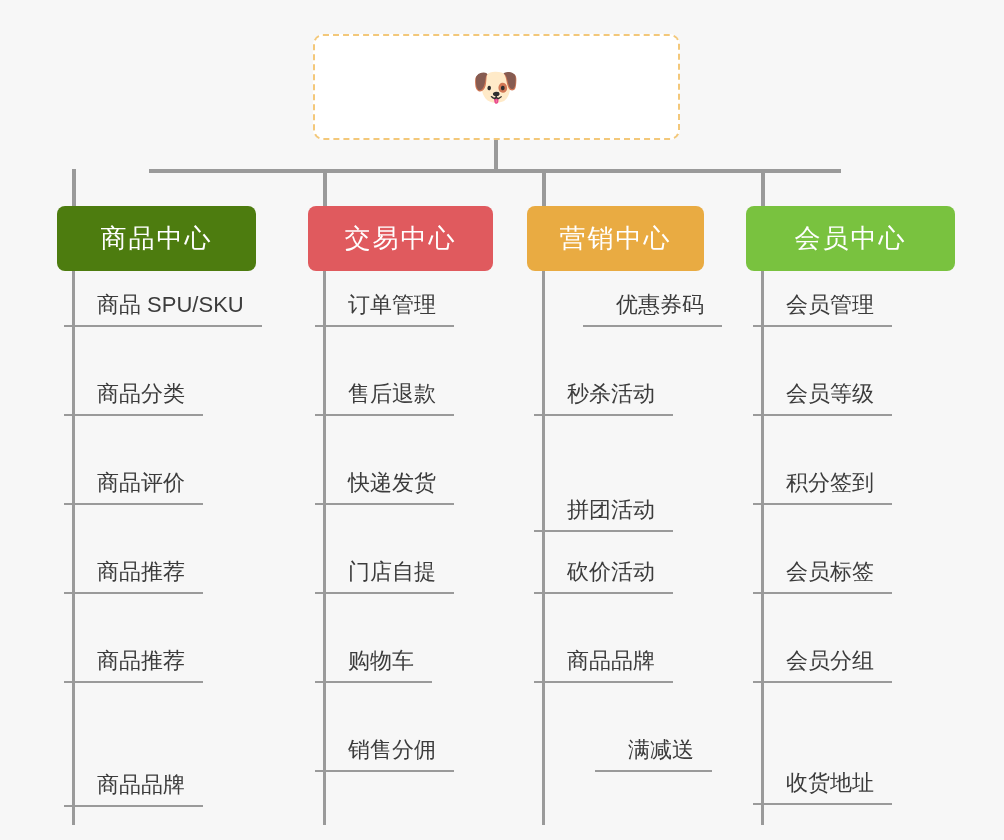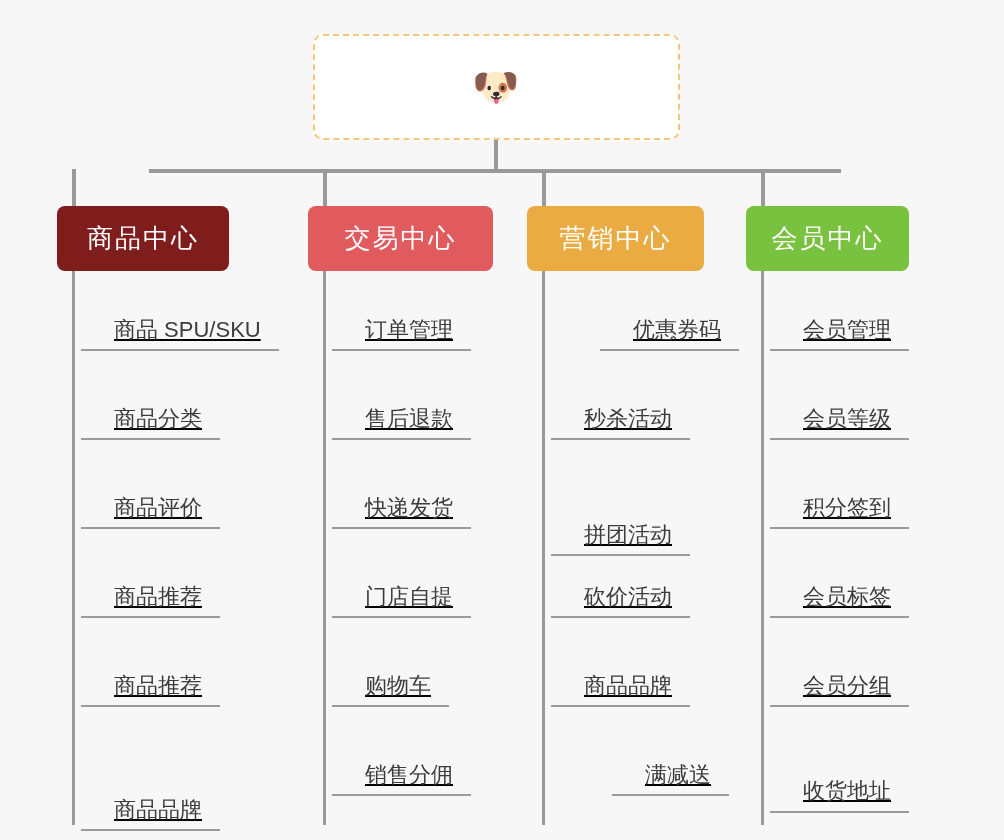--- a/index.html
+++ b/index.html
@@ -94,24 +94,23 @@
     width: 3px;
     background: #9a9a9a;
   }
 
   
   .leaf {
     position: absolute;
     height: 89px;
     box-sizing: border-box;
     display: flex;
-    align-items: center;
-    padding-left: 42px;
+    align-items: flex-start;
+    padding-left: 25px;
     padding-bottom: 4px;
-    text-decoration: underline;
   }
   .leaf-text {
     font-size: 22px;
     color: #3c3c3c;
     line-height: 1.25;
     white-space: nowrap;
     border-bottom: 2px solid #9a9a9a;
     padding: 0 18px 6px 0;
     margin-left: -33px;
     padding-left: 33px;
@@ -125,21 +124,21 @@
 
   <div class="root-node">
     <span class="root-emoji">🐶</span>
   </div>
 
   <div class="conn conn-v-root"></div>
   <div class="conn conn-h-bus"></div>
 
   <div id="branches">
       <div class="conn conn-v-drop" style="left: 72px; background: rgb(154, 154, 154);"></div>
-      <div class="cat-box" style="left: 57px; width: 172px; background: #7f1d1d; font-family: Liberation Serif, serif;">
+      <div class="cat-box" style="left: 57px; width: 199px; background: #4d7c0f; font-family: Liberation Serif, serif;">
         <span>商品中心</span>
       </div>
       <div class="trunk" style="left: 72px; height: 554px; background: rgb(154, 154, 154);"></div>
       <div class="leaf" style="left: 72px; top: 291px;">
         <span class="leaf-text" style="border-bottom-color: rgb(154, 154, 154);">商品 SPU/SKU</span>
       </div>
       <div class="leaf" style="left: 72px; top: 380px;">
         <span class="leaf-text" style="border-bottom-color: rgb(154, 154, 154);">商品分类</span>
       </div>
       <div class="leaf" style="left: 72px; top: 469px;">
@@ -194,21 +193,21 @@
       <div class="leaf" style="left: 542px; top: 558px;">
         <span class="leaf-text" style="border-bottom-color: rgb(154, 154, 154);">砍价活动</span>
       </div>
       <div class="leaf" style="left: 542px; top: 647px;">
         <span class="leaf-text" style="border-bottom-color: rgb(154, 154, 154);">商品品牌</span>
       </div>
       <div class="leaf" style="left: 542px; top: 736px;">
         <span class="leaf-text" style="border-bottom-color: rgb(154, 154, 154); margin-left: 28px;">满减送</span>
       </div>
       <div class="conn conn-v-drop" style="left: 761px; background: rgb(154, 154, 154);"></div>
-      <div class="cat-box" style="left: 746px; width: 163px; background: rgb(121, 194, 63);">
+      <div class="cat-box" style="left: 746px; width: 209px; background: rgb(121, 194, 63);">
         <span>会员中心</span>
       </div>
       <div class="trunk" style="left: 761px; height: 554px; background: rgb(154, 154, 154);"></div>
       <div class="leaf" style="left: 761px; top: 291px;">
         <span class="leaf-text" style="border-bottom-color: rgb(154, 154, 154);">会员管理</span>
       </div>
       <div class="leaf" style="left: 761px; top: 380px;">
         <span class="leaf-text" style="border-bottom-color: rgb(154, 154, 154);">会员等级</span>
       </div>
       <div class="leaf" style="left: 761px; top: 469px;">

